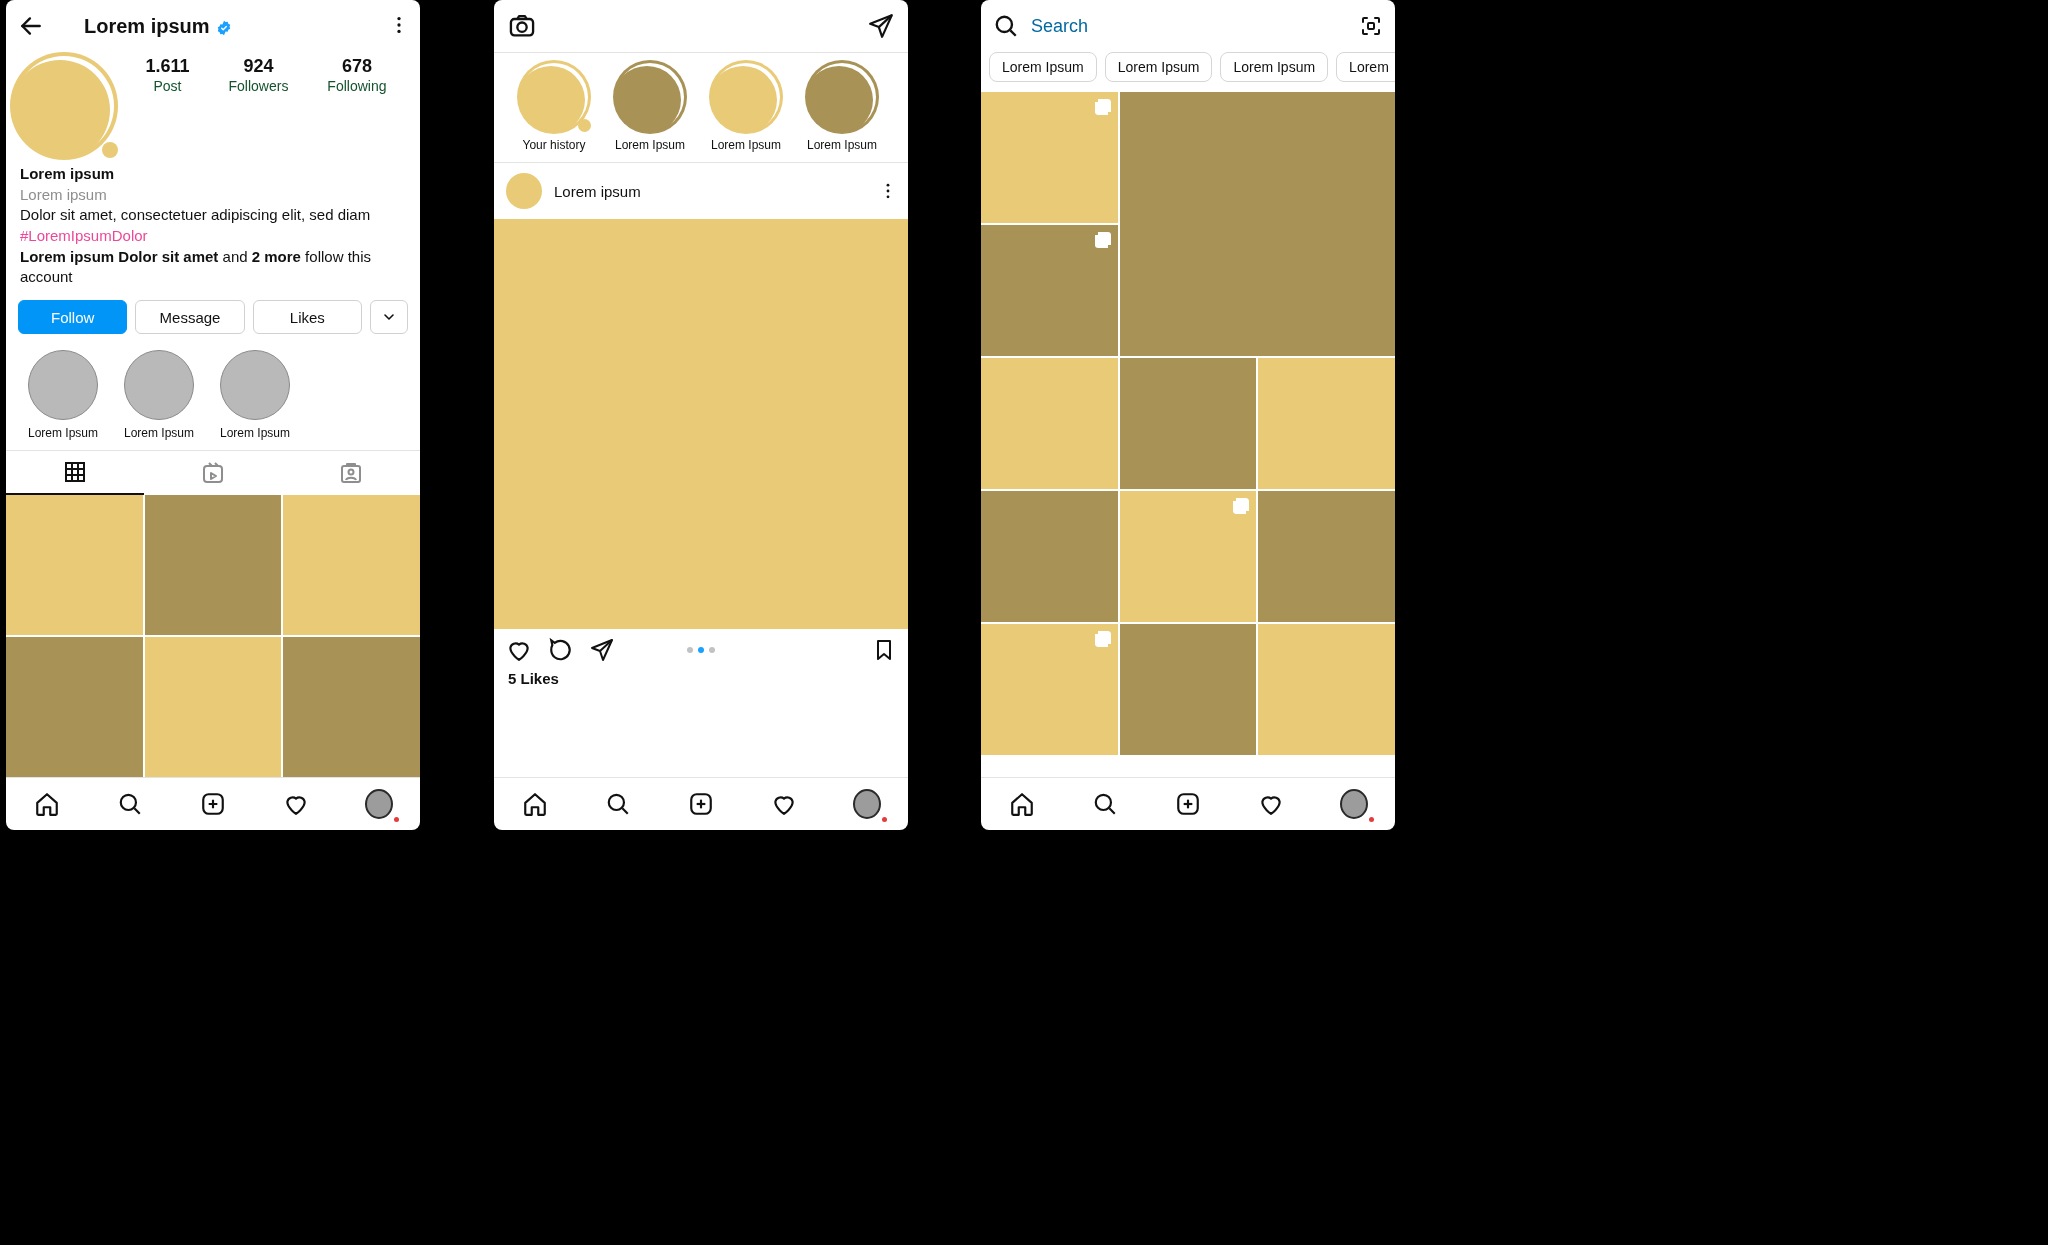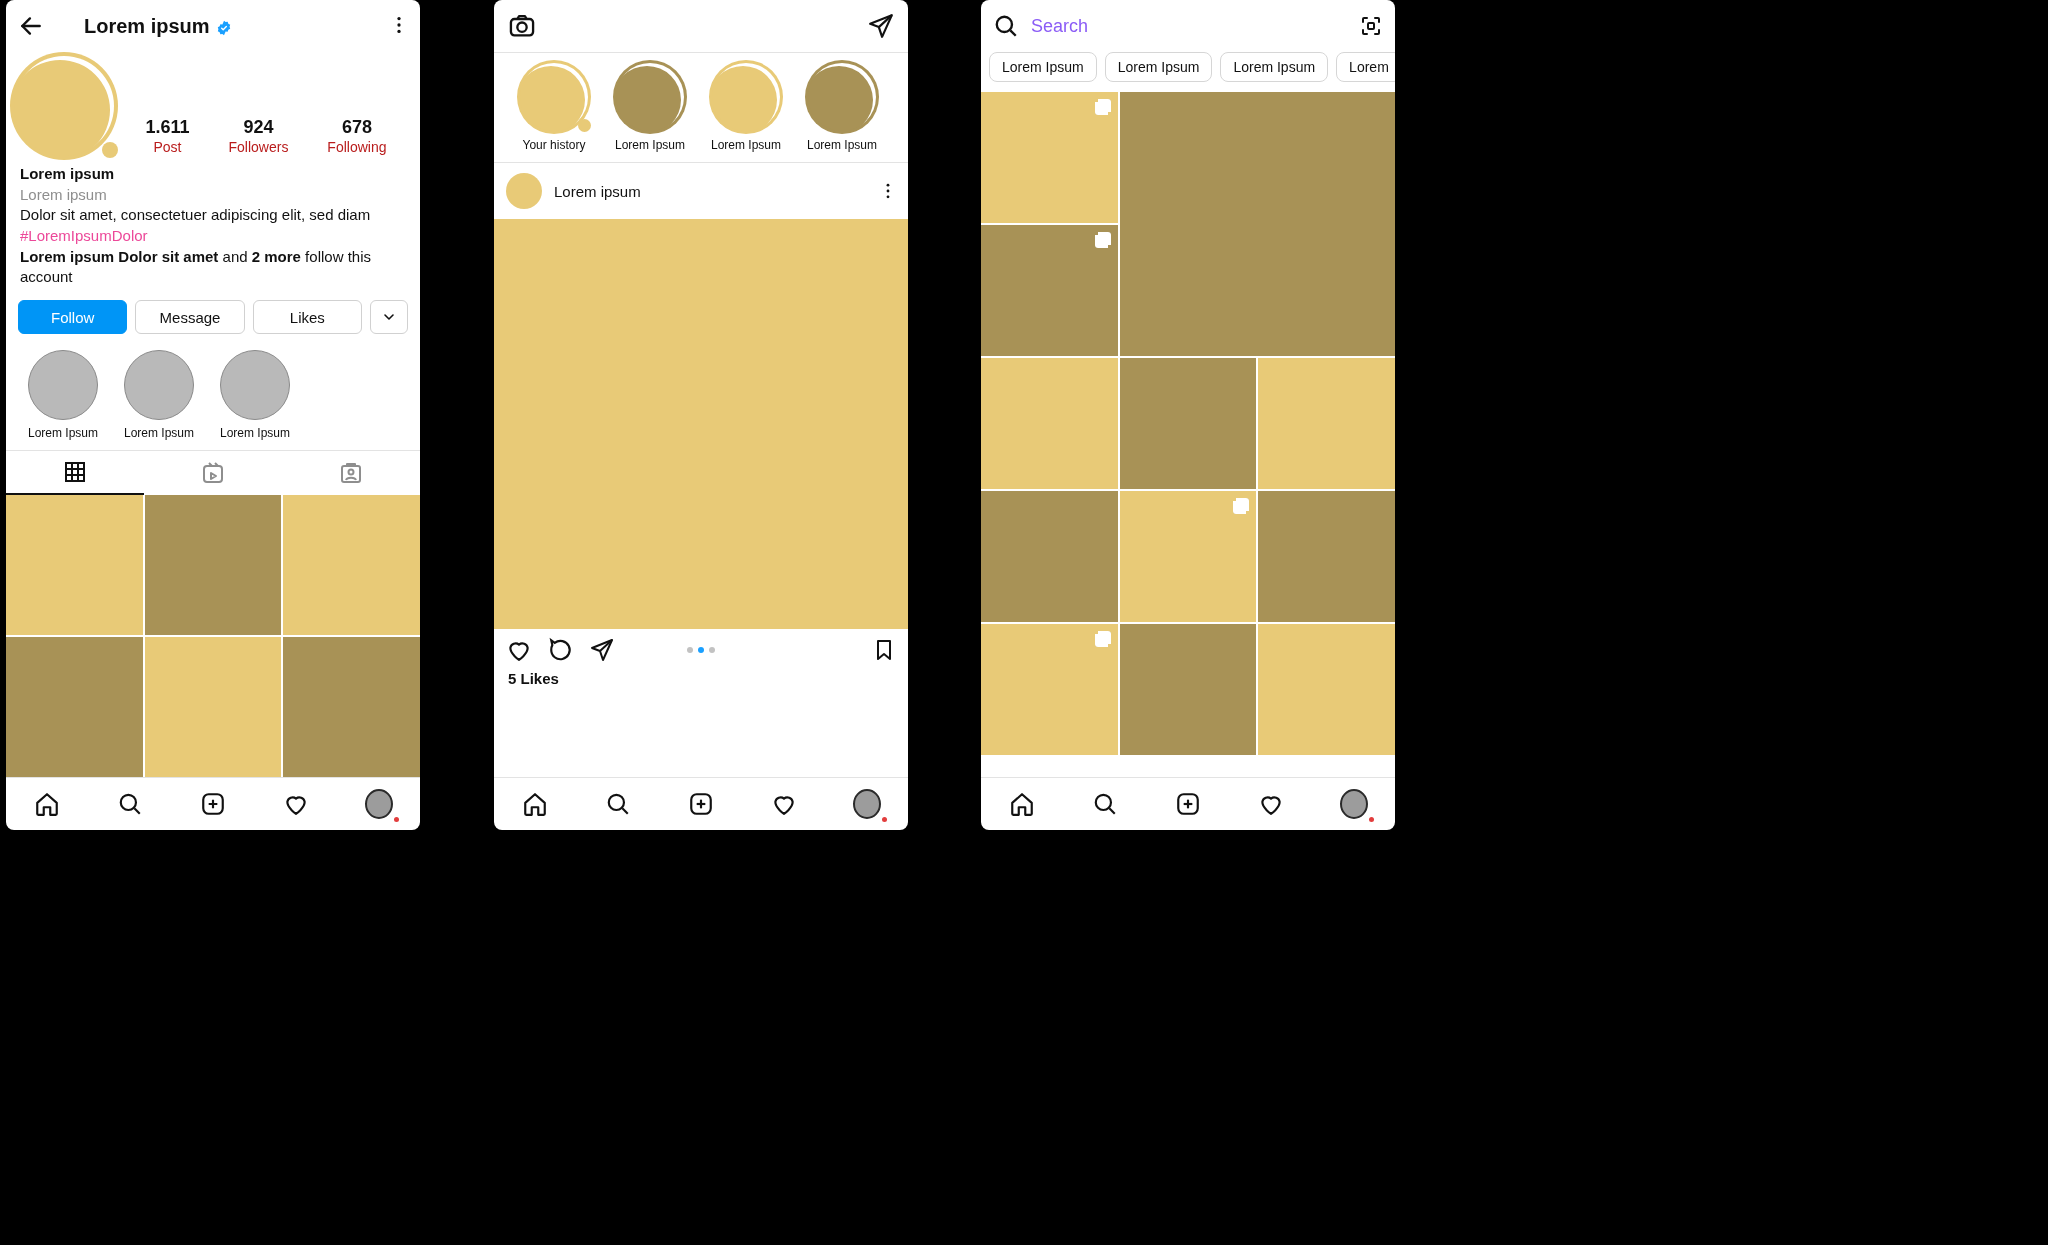--- a/index.html
+++ b/index.html
@@ -33,33 +33,33 @@
     border:2px solid #2b2b2b;position:relative;
   }
   .nav-dot{position:absolute;right:-6px;bottom:-4px;width:5px;height:5px;border-radius:50%;background:#e23d3d}
 
   
   .p-top{height:52px;display:flex;align-items:center;padding:0 12px;position:relative}
   .p-title{font-size:20px;font-weight:600;margin-left:40px;display:flex;align-items:center;gap:6px}
   .verif{width:16px;height:16px}
   .p-menu{position:absolute;right:10px;top:14px}
   .p-body{flex:1;overflow:hidden;display:flex;flex-direction:column}
-  .p-row1{display:flex;align-items:flex-end;padding:4px 14px 0 8px}
+  .p-row1{display:flex;align-items:flex-start;padding:4px 14px 0 8px}
   .p-av{
     width:100px;height:100px;border-radius:50%;background:var(--gold);
     position:relative;
     box-shadow:inset -4px 4px 0 0 #fff, 0 0 0 4px var(--gold);
   }
   .p-av::after{
     content:"";position:absolute;right:-4px;bottom:-2px;width:16px;height:16px;border-radius:50%;background:var(--gold);
   }
   .p-stats{flex:1;display:flex;justify-content:space-around;margin-left:12px}
   .p-stat{text-align:center}
   .p-stat b{font-size:18px}
-  .p-stat span{font-size:14px;color:#b91c1c}
+  .p-stat span{font-size:14px;color:#14532d}
   .p-bio{padding:8px 14px 2px 14px;font-size:15px;line-height:1.38}
   .p-name{font-weight:600}
   .p-cat{color:#8e8e8e}
   .p-hash{color:#ec4899}
   .p-fol b{font-weight:700}
   .p-actions{display:flex;gap:8px;padding:10px 12px 6px 12px}
   .btn{height:32px;border-radius:6px;border:1px solid #d1d1d1;background:#fff;font-size:15px;font-weight:500;display:flex;align-items:center;justify-content:center}
   .btn-follow{flex:1;background:var(--link);color:#fff;border-color:var(--link)}
   .btn-msg{flex:1}
   .btn-call{flex:1}
@@ -100,21 +100,21 @@
   .dot{width:6px;height:6px;border-radius:50%;background:#c2c2c2}
   .dot.on{background:#1aa0ff}
   .post-save{position:absolute;right:12px}
   .post-meta{padding:4px 14px 6px 14px;font-size:15px;line-height:1.35}
   .post-likes{font-weight:600;margin-bottom:18px}
   .cap b{font-weight:600}
   .cap{color:#555}
 
   
   .e-top{height:52px;display:flex;align-items:center;padding:0 12px;gap:12px}
-  .e-search{flex:1;color:#8b5cf6;font-size:18px}
+  .e-search{flex:1;color:#0369a1;font-size:18px}
   .e-chips{display:flex;gap:8px;padding:0 8px 10px 8px;overflow:hidden}
   .chip{border:1px solid #d6d6d6;border-radius:8px;padding:6px 12px;font-size:14px;white-space:nowrap}
   .e-grid{
     flex:1;display:grid;
     grid-template-columns:repeat(3,1fr);
     grid-auto-rows:131px;gap:2px;
     overflow:hidden;
   }
   .eg{background:var(--gold);position:relative}
   .egd{background:var(--gold-d);position:relative}

